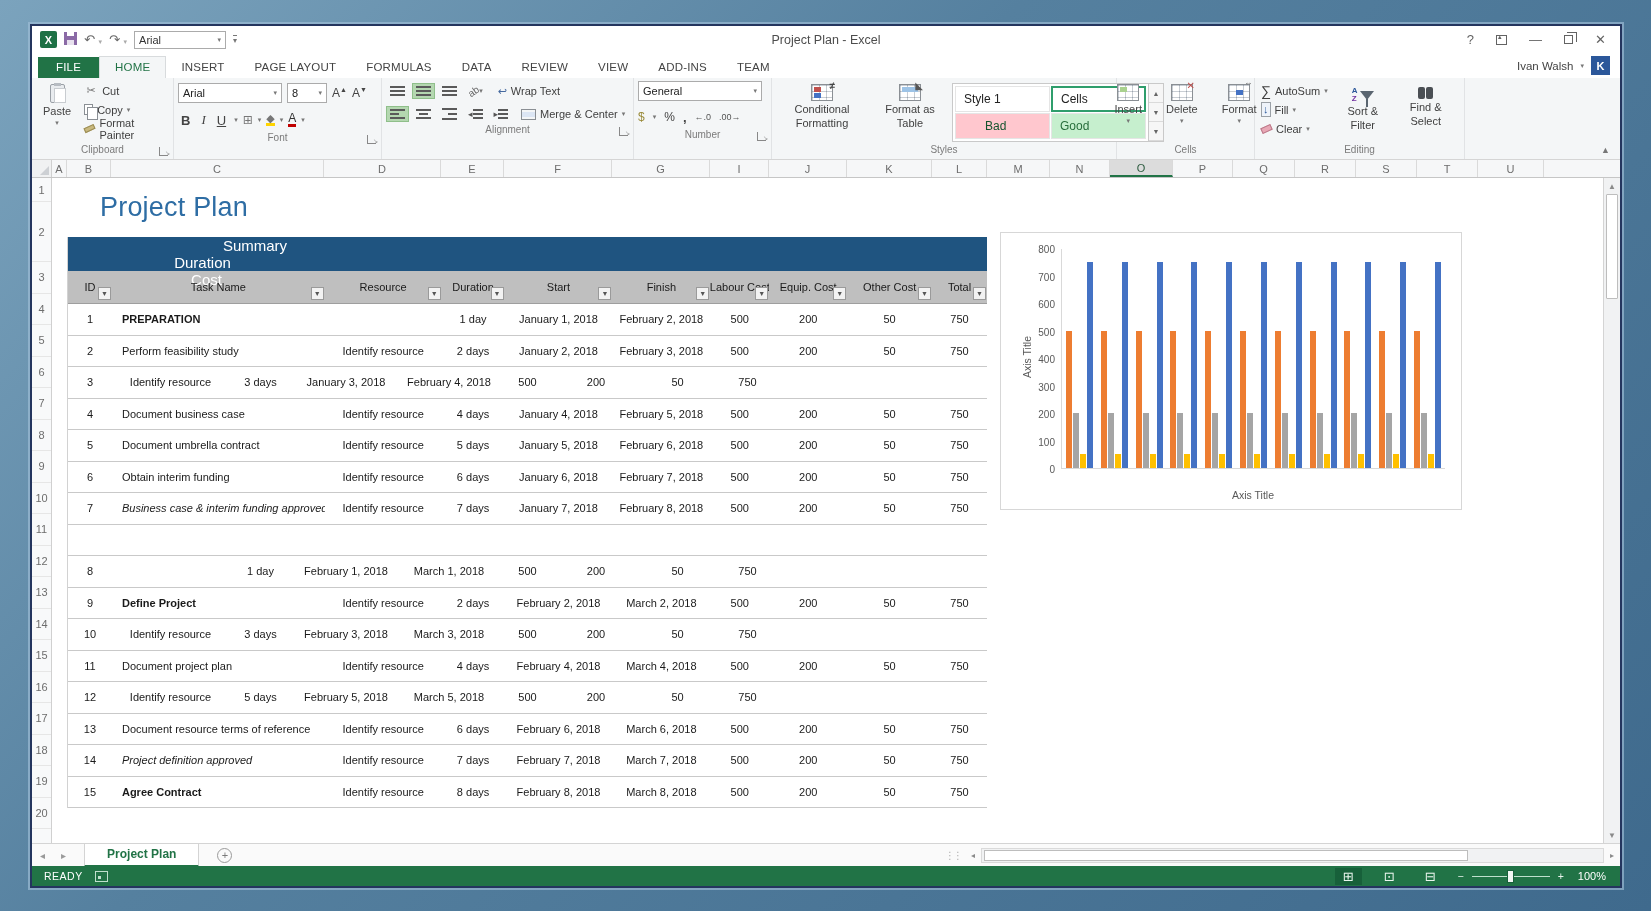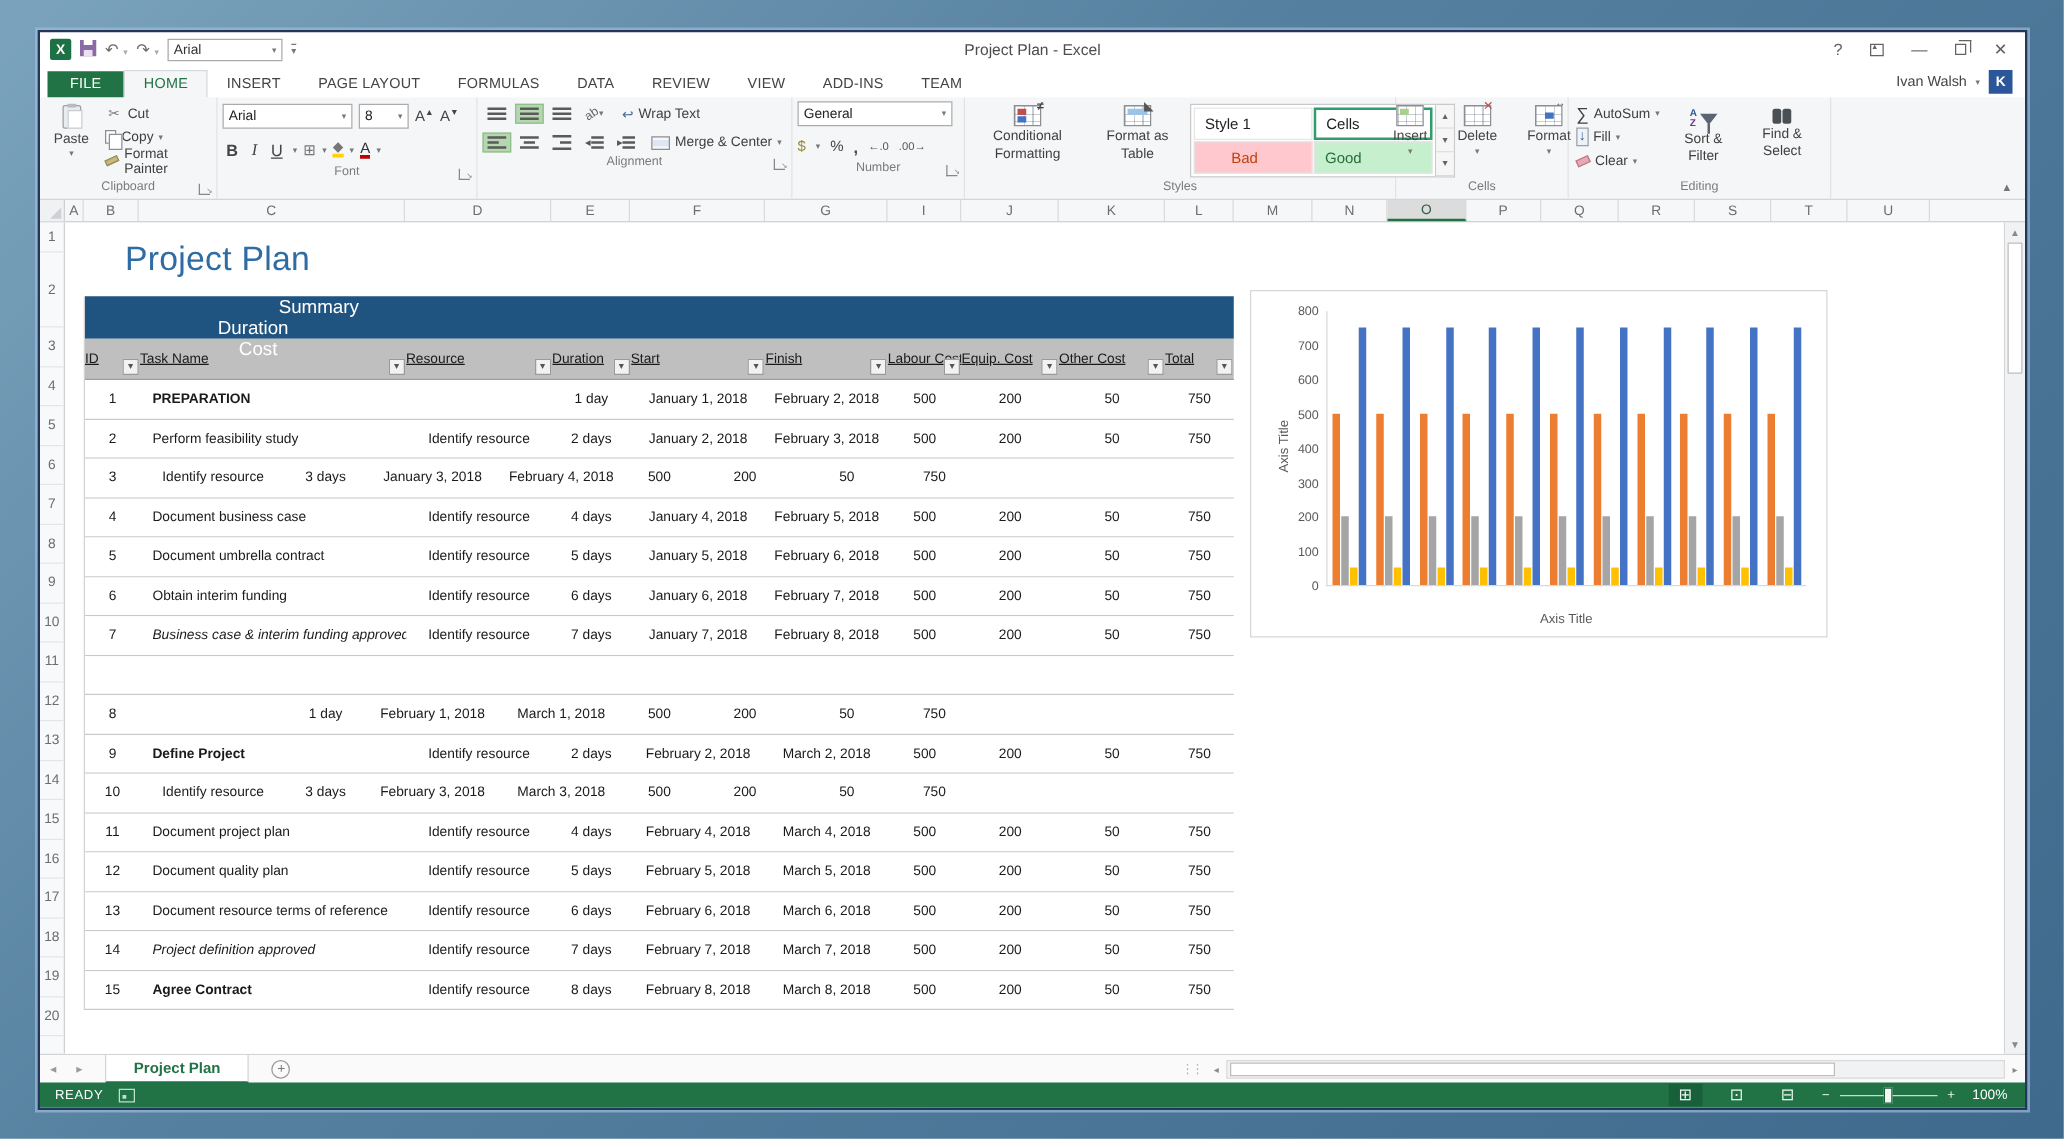--- a/index.html
+++ b/index.html
@@ -77,21 +77,21 @@
   .alignrows { display:flex; flex-direction:column; gap:3px; }
   .alignrows .r { display:flex; align-items:center; gap:3px; }
   .txtbtn { display:flex; align-items:center; gap:4px; font-size:11px; color:#3f3f3f; height:20px; }
   .orient { font-size:10px; color:#666; transform:rotate(-35deg); display:inline-block; }
   .wrap-ic { color:#44689e; font-size:11px; }
   .mc-ic { display:inline-block; width:15px; height:11px; border:1px solid #8a8f94; background:linear-gradient(#dce6f4,#dce6f4) center/13px 5px no-repeat; }
   .num-small { font-size:9px; color:#555; }
   .styles-gal { display:grid; grid-template-columns:95px 95px; grid-auto-rows:26px; gap:1px; border:1px solid #c9c9c9; background:#fff; padding:2px; }
   .stylecell { display:flex; align-items:center; padding:0 8px; font-size:12px; border:1px solid #e5e5e5; background:#fff; color:#222; }
   .stylecell.normal { border:2px solid #2f9e6c; }
-  .stylecell.bad { background:#ffc7ce; color:#c2410c;padding-left:29px; }
+  .stylecell.bad { background:#ffc7ce; color:#14532d;padding-left:29px; }
   .stylecell.good { background:#c6efce; color:#276e3b; }
   .gal-scroll { display:flex; flex-direction:column; width:15px; border:1px solid #c9c9c9; border-left:none; }
   .gal-scroll span { flex:1; display:flex; align-items:center; justify-content:center; font-size:7px; color:#666; border-bottom:1px solid #dadada; background:#f6f6f6; }
   .grid-ic { position:relative; width:22px; height:17px; border:1px solid #8a8f94;
     background:linear-gradient(#fff,#fff),repeating-linear-gradient(90deg,#c9ced4 0 1px,transparent 1px 7px),repeating-linear-gradient(#c9ced4 0 1px,transparent 1px 6px); background-blend-mode:multiply; background-color:#fff; }
   .grid-ic .ov { position:absolute; inset:auto auto 2px 2px; width:7px; height:5px; }
   .grid-ic .mark { position:absolute; right:-3px; top:-5px; font-size:10px; font-weight:bold; }
   .sum-ic { font-size:14px; color:#404040; }
   .fill-ic { color:#2b579a; font-size:11px; border:1px solid #9aa0a6; padding:0 1px; line-height:1.1; background:#eef3fa; }
   .clear-ic { display:inline-block; width:11px; height:6px; background:#e8a7b5; border:1px solid #b97888; transform:rotate(-25deg); }
@@ -116,22 +116,22 @@
   .row-headers { width:20px; background:#f8f9fa; border-right:1px solid #d0d0d0; overflow:hidden; flex:0 0 auto; }
   .rowh { font-size:11px; color:#6d6d6d; display:flex; align-items:center; justify-content:center; border-bottom:1px solid #e6e6e6; }
   .canvas { position:relative; flex:1; background:#fff; overflow:hidden; }
 
   .sheet-title { position:absolute; left:48px; top:14px; font-size:27px; color:#2e6da4; letter-spacing:.2px; }
 
   .ptable { position:absolute; left:15px; top:59px; width:920px; border-left:1px solid #d2d2d2; }
   .band { display:flex; height:34px; background:#1f5480; color:#fff;flex-direction:column; }
   .band div { display:flex; align-items:center; justify-content:center; font-size:15px; }
   .thead { display:flex; height:33px; background:#bfbfbf; border-bottom:1px solid #9e9e9e; }
-  .thead .hc { position:relative; display:flex; align-items:center; justify-content:flex-start; font-size:11px; color:#1a1a1a;
-    white-space:nowrap; overflow:hidden;text-decoration:underline; }
+  .thead .hc { position:relative; display:flex; align-items:center; justify-content:center; font-size:11px; color:#1a1a1a;
+    white-space:nowrap; overflow:hidden; }
   .filter { position:absolute; right:1px; bottom:3px; width:13px; height:13px; background:#f2f2f2; border:1px solid #9a9a9a;
     font-size:7px; color:#555; display:flex; align-items:center; justify-content:center; }
   .trow { display:flex; height:31.5px; border-bottom:1px solid #c9c9c9; background:#fff; }
   .trow div { display:flex; align-items:center; justify-content:center; font-size:11px; color:#1a1a1a; white-space:nowrap; overflow:hidden; }
   .trow div.tl { justify-content:flex-start; padding-left:10px; }
   .trow div.b { font-weight:bold; } .trow div.i { font-style:italic; }
 
   
   .chart { position:absolute; left:948px; top:54px; width:462px; height:278px; background:#fff; border:1px solid #d7d7d7; }
   .plot { position:absolute; left:60px; top:16px; width:384px; height:220px; border-left:1px solid #d9d9d9; border-bottom:1px solid #d9d9d9;
@@ -707,21 +707,20 @@
                 <div style="width: 63px;">4 days</div>
                 <div style="width: 108px;">February 4, 2018</div>
                 <div style="width: 98px;">March 4, 2018</div>
                 <div style="width: 59px;">500</div>
                 <div style="width: 78px;">200</div>
                 <div style="width: 85px;">50</div>
                 <div style="width: 55px;">750</div>
               </div>
               <div class="trow">
                 <div style="width: 44px;">12</div>
-                <div class="tl " style="width: 213px;">Document quality plan</div>
                 <div style="width: 117px;">Identify resource</div>
                 <div style="width: 63px;">5 days</div>
                 <div style="width: 108px;">February 5, 2018</div>
                 <div style="width: 98px;">March 5, 2018</div>
                 <div style="width: 59px;">500</div>
                 <div style="width: 78px;">200</div>
                 <div style="width: 85px;">50</div>
                 <div style="width: 55px;">750</div>
               </div>
               <div class="trow">

